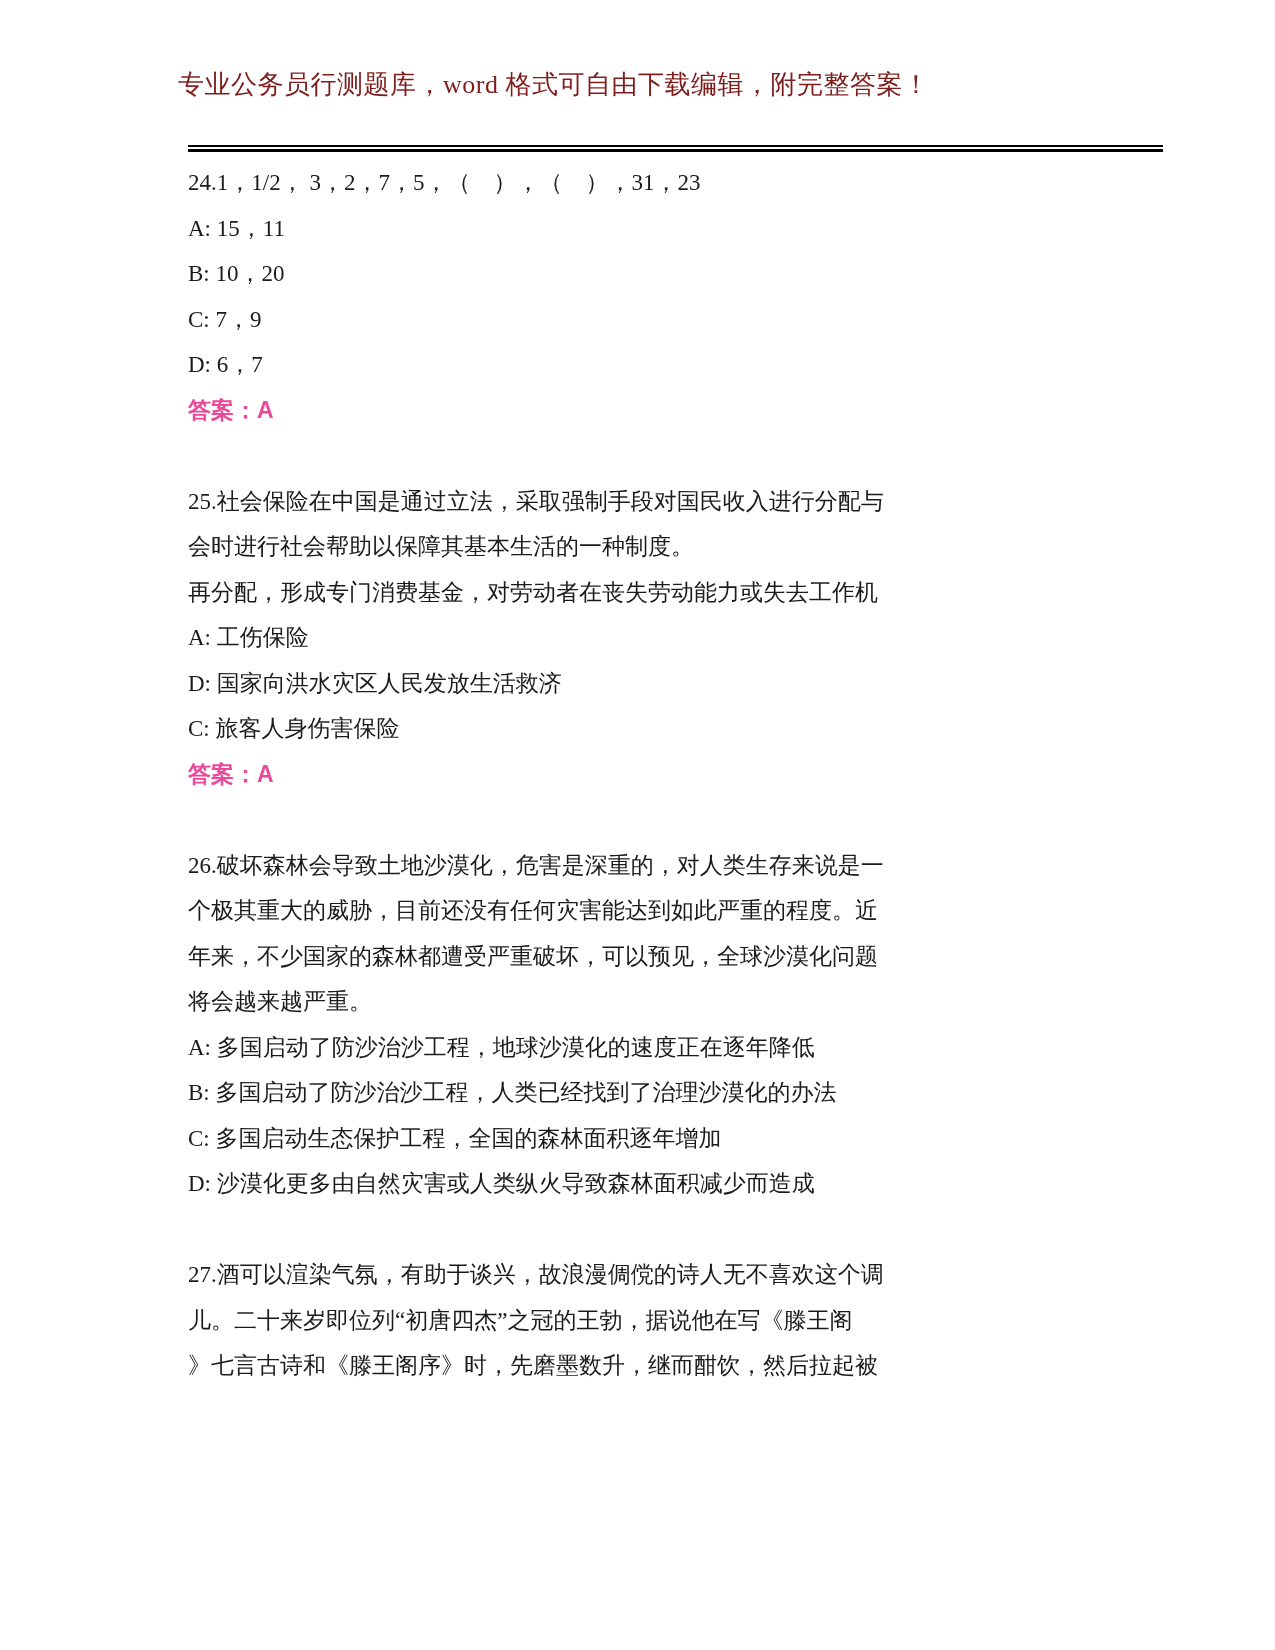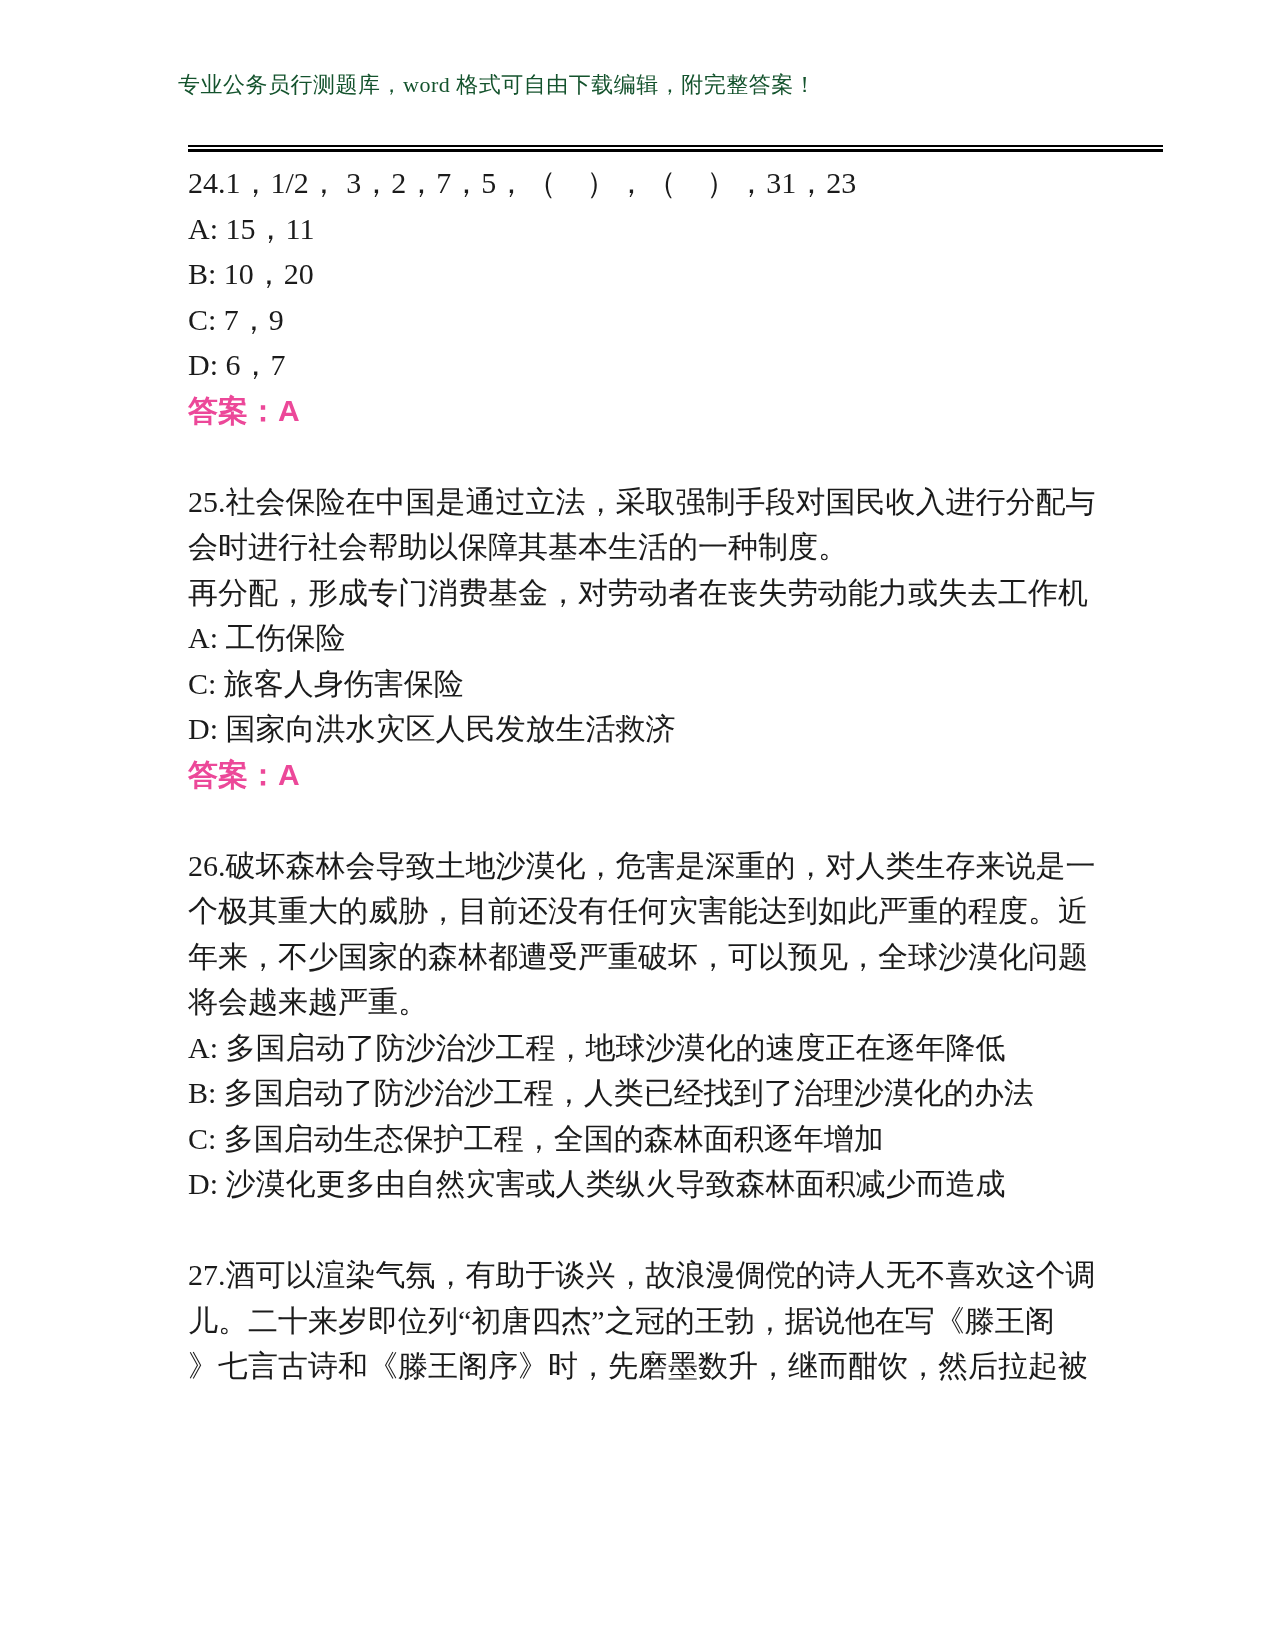--- a/index.html
+++ b/index.html
@@ -14,24 +14,24 @@
     background: #ffffff;
     overflow: hidden;
     font-family: "Liberation Serif", "DejaVu Serif", serif;
     color: #1b1b1b;
   }
   .doc-header {
     position: absolute;
     left: 178px;
     top: 70px;
     width: 990px;
-    font-size: 22px;
+    font-size: 26px;
     line-height: 30px;
     letter-spacing: 0.5px;
-    color: #14532d;
+    color: #7f1d1d;
     white-space: pre;
   }
   .header-rule {
     position: absolute;
     left: 188px;
     top: 145px;
     width: 975px;
     height: 2px;
     border-top: 2px solid #000000;
     border-bottom: 3px solid #000000;
@@ -42,21 +42,21 @@
     top: 160px;
     width: 1000px;
   }
   .question {
     margin: 0 0 45.5px 0;
   }
   .question:last-child {
     margin-bottom: 16px;
   }
   .line {
-    font-size: 30px;
+    font-size: 23px;
     line-height: 45.5px;
     height: 45.5px;
     white-space: pre;
     overflow: hidden;
   }
   .answer {
     font-family: "Liberation Sans", "DejaVu Sans", sans-serif;
     font-weight: bold;
     color: #ec4899;
   }
@@ -79,22 +79,22 @@
       <div class="line option">C: 7，9</div>
       <div class="line option">D: 6，7</div>
       <div class="line answer">答案：A</div>
     </div>
 
     <div class="question">
       <div class="line stem">25.社会保险在中国是通过立法，采取强制手段对国民收入进行分配与</div>
       <div class="line stem">会时进行社会帮助以保障其基本生活的一种制度。</div>
       <div class="line stem">再分配，形成专门消费基金，对劳动者在丧失劳动能力或失去工作机</div>
       <div class="line option">A: 工伤保险</div>
+      <div class="line option">D: 国家向洪水灾区人民发放生活救济</div>
       <div class="line option">C: 旅客人身伤害保险</div>
-      <div class="line option">D: 国家向洪水灾区人民发放生活救济</div>
       <div class="line answer">答案：A</div>
     </div>
 
     <div class="question">
       <div class="line stem">26.破坏森林会导致土地沙漠化，危害是深重的，对人类生存来说是一</div>
       <div class="line stem">个极其重大的威胁，目前还没有任何灾害能达到如此严重的程度。近</div>
       <div class="line stem">年来，不少国家的森林都遭受严重破坏，可以预见，全球沙漠化问题</div>
       <div class="line stem">将会越来越严重。</div>
       <div class="line option">A: 多国启动了防沙治沙工程，地球沙漠化的速度正在逐年降低</div>
       <div class="line option">B: 多国启动了防沙治沙工程，人类已经找到了治理沙漠化的办法</div>

